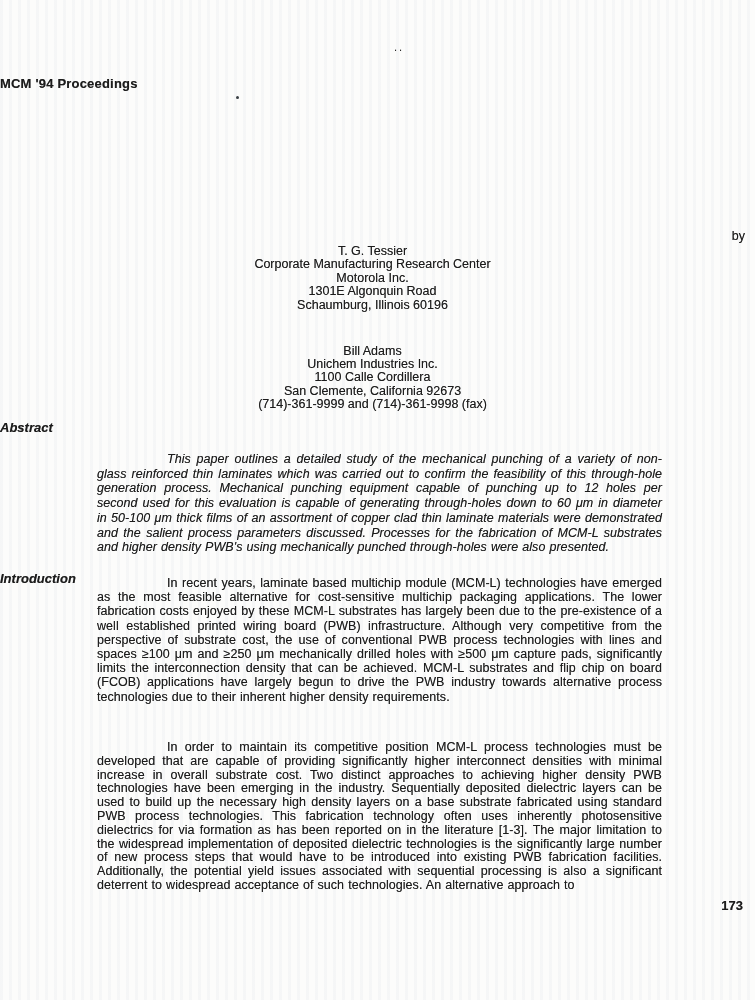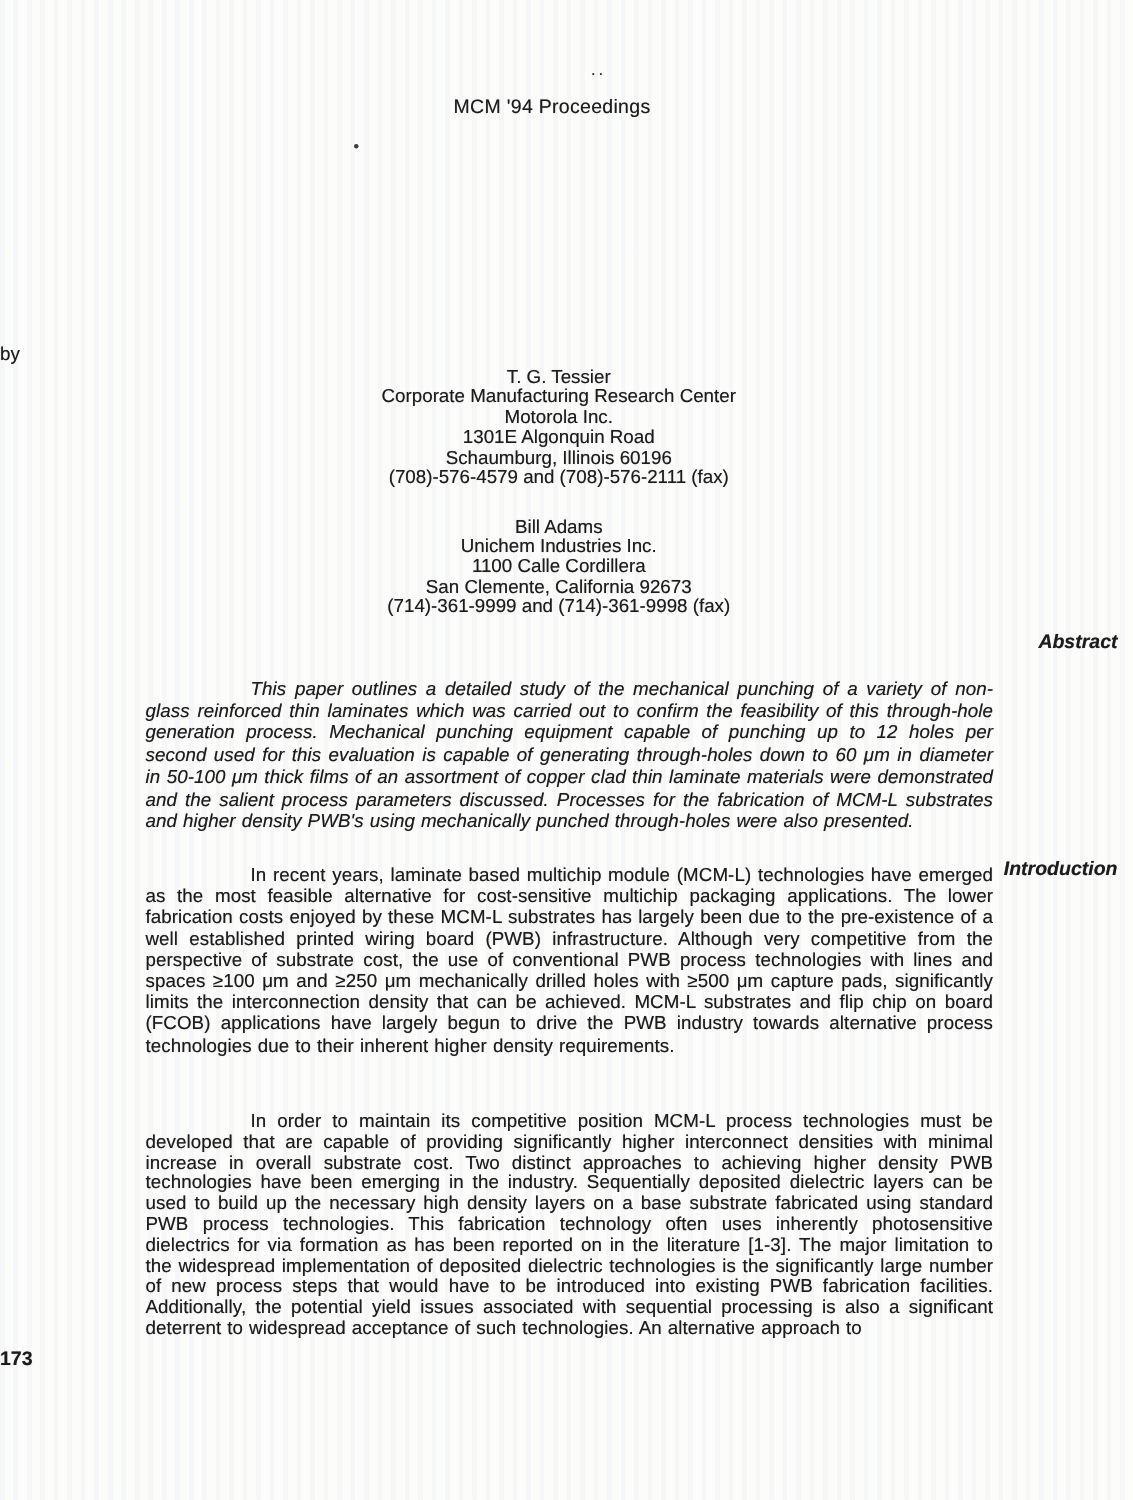--- a/index.html
+++ b/index.html
@@ -19,26 +19,26 @@
       #fcfcfb;
     font-family: "Liberation Sans", "DejaVu Sans", sans-serif;
     color: #1c1c1c;
     -webkit-font-smoothing: antialiased;
   }
   .scan-ink {
     text-shadow: 0 0 0.45px rgba(20,20,20,0.55);
   }
   .running-header {
     position: absolute;
-    top: 63px;
+    top: 76px;
     left: 0;
     width: 736px;
-    text-align: center;
+    text-align: left;
     font-size: 13px;
-    font-weight: normal;
+    font-weight: bold;
     letter-spacing: 0.2px;
   }
   .artifact-dots {
     position: absolute;
     top: 41px;
     left: 394px;
     font-size: 11px;
     letter-spacing: 2px;
     color: #2a2a2a;
   }
@@ -62,39 +62,39 @@
     font-size: 12.5px;
     font-weight: bold;
     line-height: 15px;
     letter-spacing: 0.1px;
   }
   .byline {
     position: absolute;
     top: 229px;
     left: 0;
     width: 745px;
-    text-align: left;
+    text-align: right;
     font-size: 12.5px;
   }
   .author-block {
     position: absolute;
     left: 0;
     width: 745px;
     text-align: center;
     font-size: 12.5px;
     line-height: 13.4px;
   }
   .author-block-1 { top: 245px; }
   .author-block-2 { top: 345px; line-height: 13.2px; }
   .section-heading {
     position: absolute;
     left: 0;
     width: 745px;
     margin: 0;
-    text-align: right;
+    text-align: left;
     font-size: 13px;
     font-weight: bold;
   }
   .abstract-heading { top: 420px; font-style: italic; }
   .intro-heading { top: 571px; font-style: italic; }
   .body-para {
     position: absolute;
     left: 97px;
     width: 565px;
     margin: 0;
@@ -116,21 +116,21 @@
   }
   .intro-p2 {
     top: 741px;
     line-height: 13.8px;
   }
   .page-number {
     position: absolute;
     top: 898px;
     left: 0;
     width: 743px;
-    text-align: left;
+    text-align: right;
     font-size: 13px;
     font-weight: bold;
   }
 </style>
 </head>
 <body>
 
 <div class="page">
 
   <div class="artifact-dots scan-ink">..</div>
@@ -141,21 +141,20 @@
 
 
   <div class="byline scan-ink">by</div>
 
   <div class="author-block author-block-1">
     <div class="scan-ink">T. G. Tessier</div>
     <div class="scan-ink">Corporate Manufacturing Research Center</div>
     <div class="scan-ink">Motorola Inc.</div>
     <div class="scan-ink">1301E Algonquin Road</div>
     <div class="scan-ink">Schaumburg, Illinois 60196</div>
-    <div class="scan-ink">(708)-576-4579 and (708)-576-2111 (fax)</div>
   </div>
 
   <div class="author-block author-block-2">
     <div class="scan-ink">Bill Adams</div>
     <div class="scan-ink">Unichem Industries Inc.</div>
     <div class="scan-ink">1100 Calle Cordillera</div>
     <div class="scan-ink">San Clemente, California 92673</div>
     <div class="scan-ink">(714)-361-9999 and (714)-361-9998 (fax)</div>
   </div>
 

